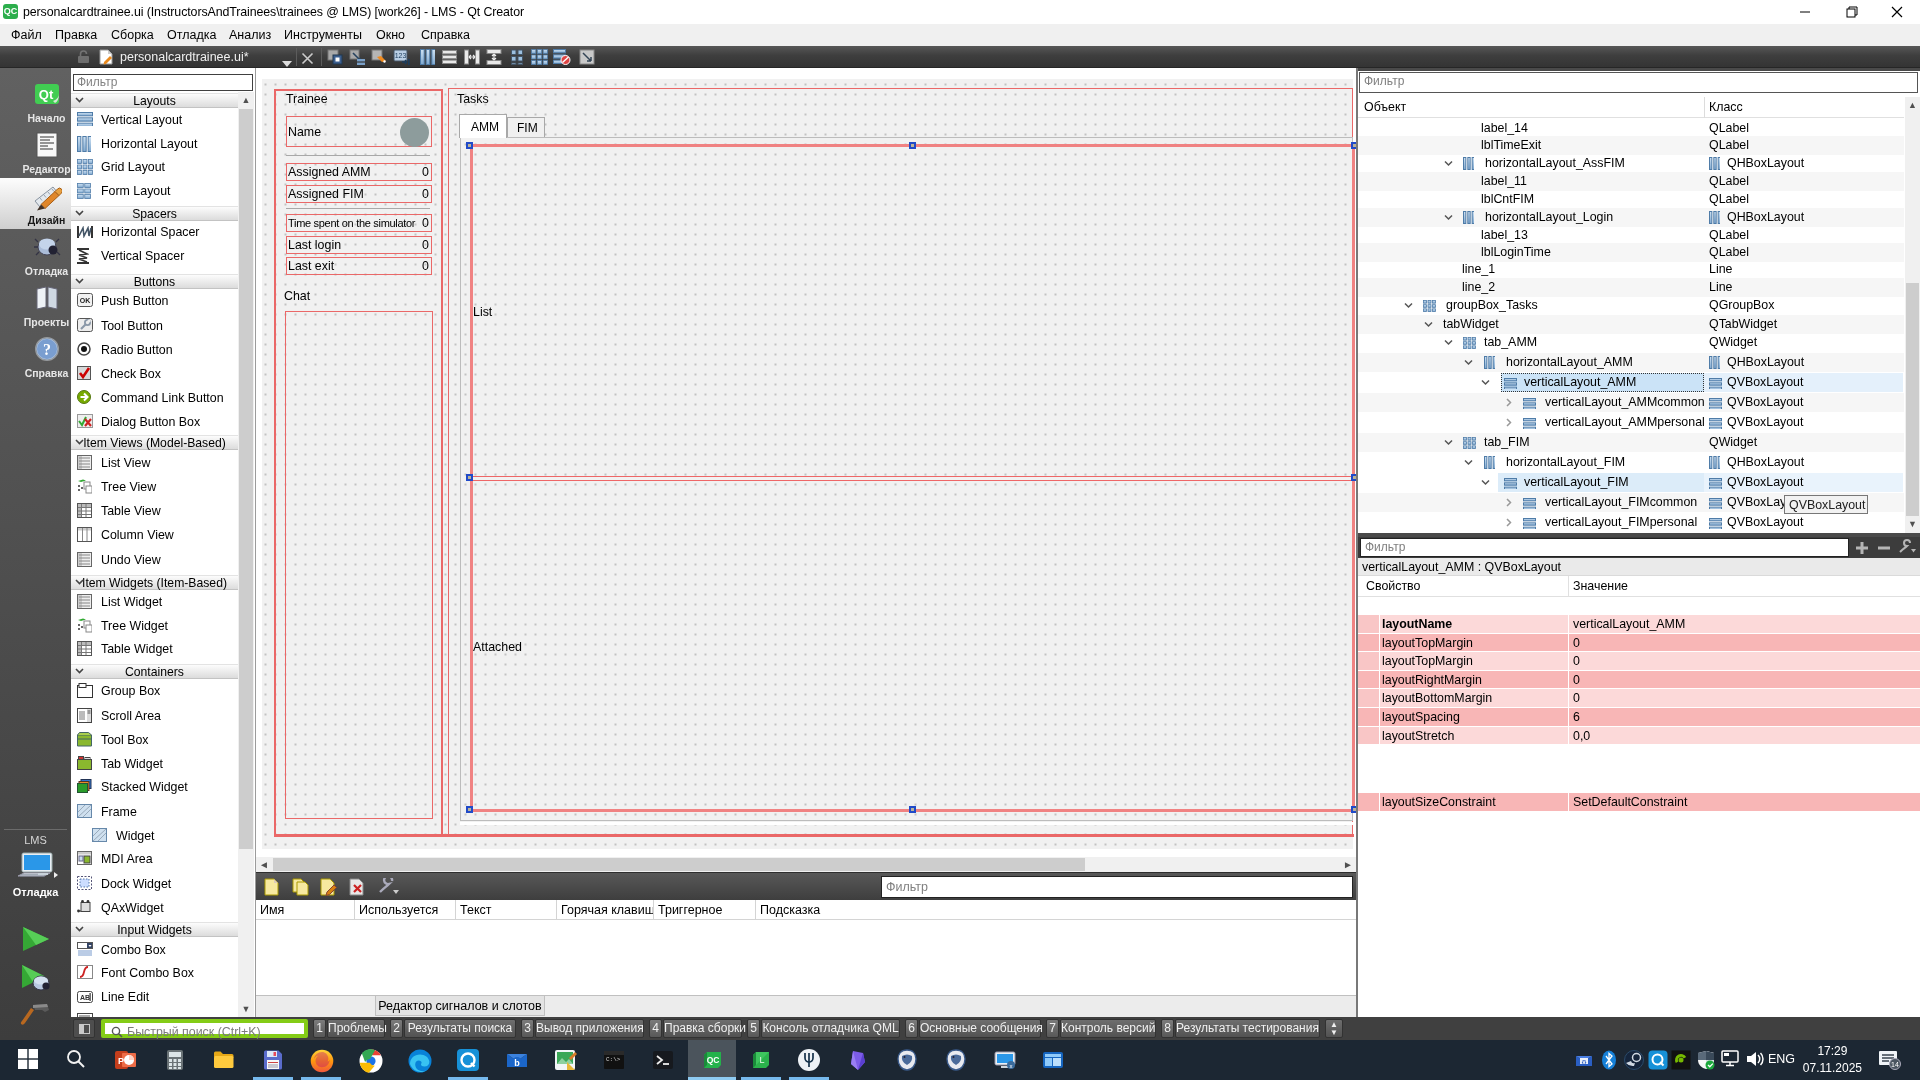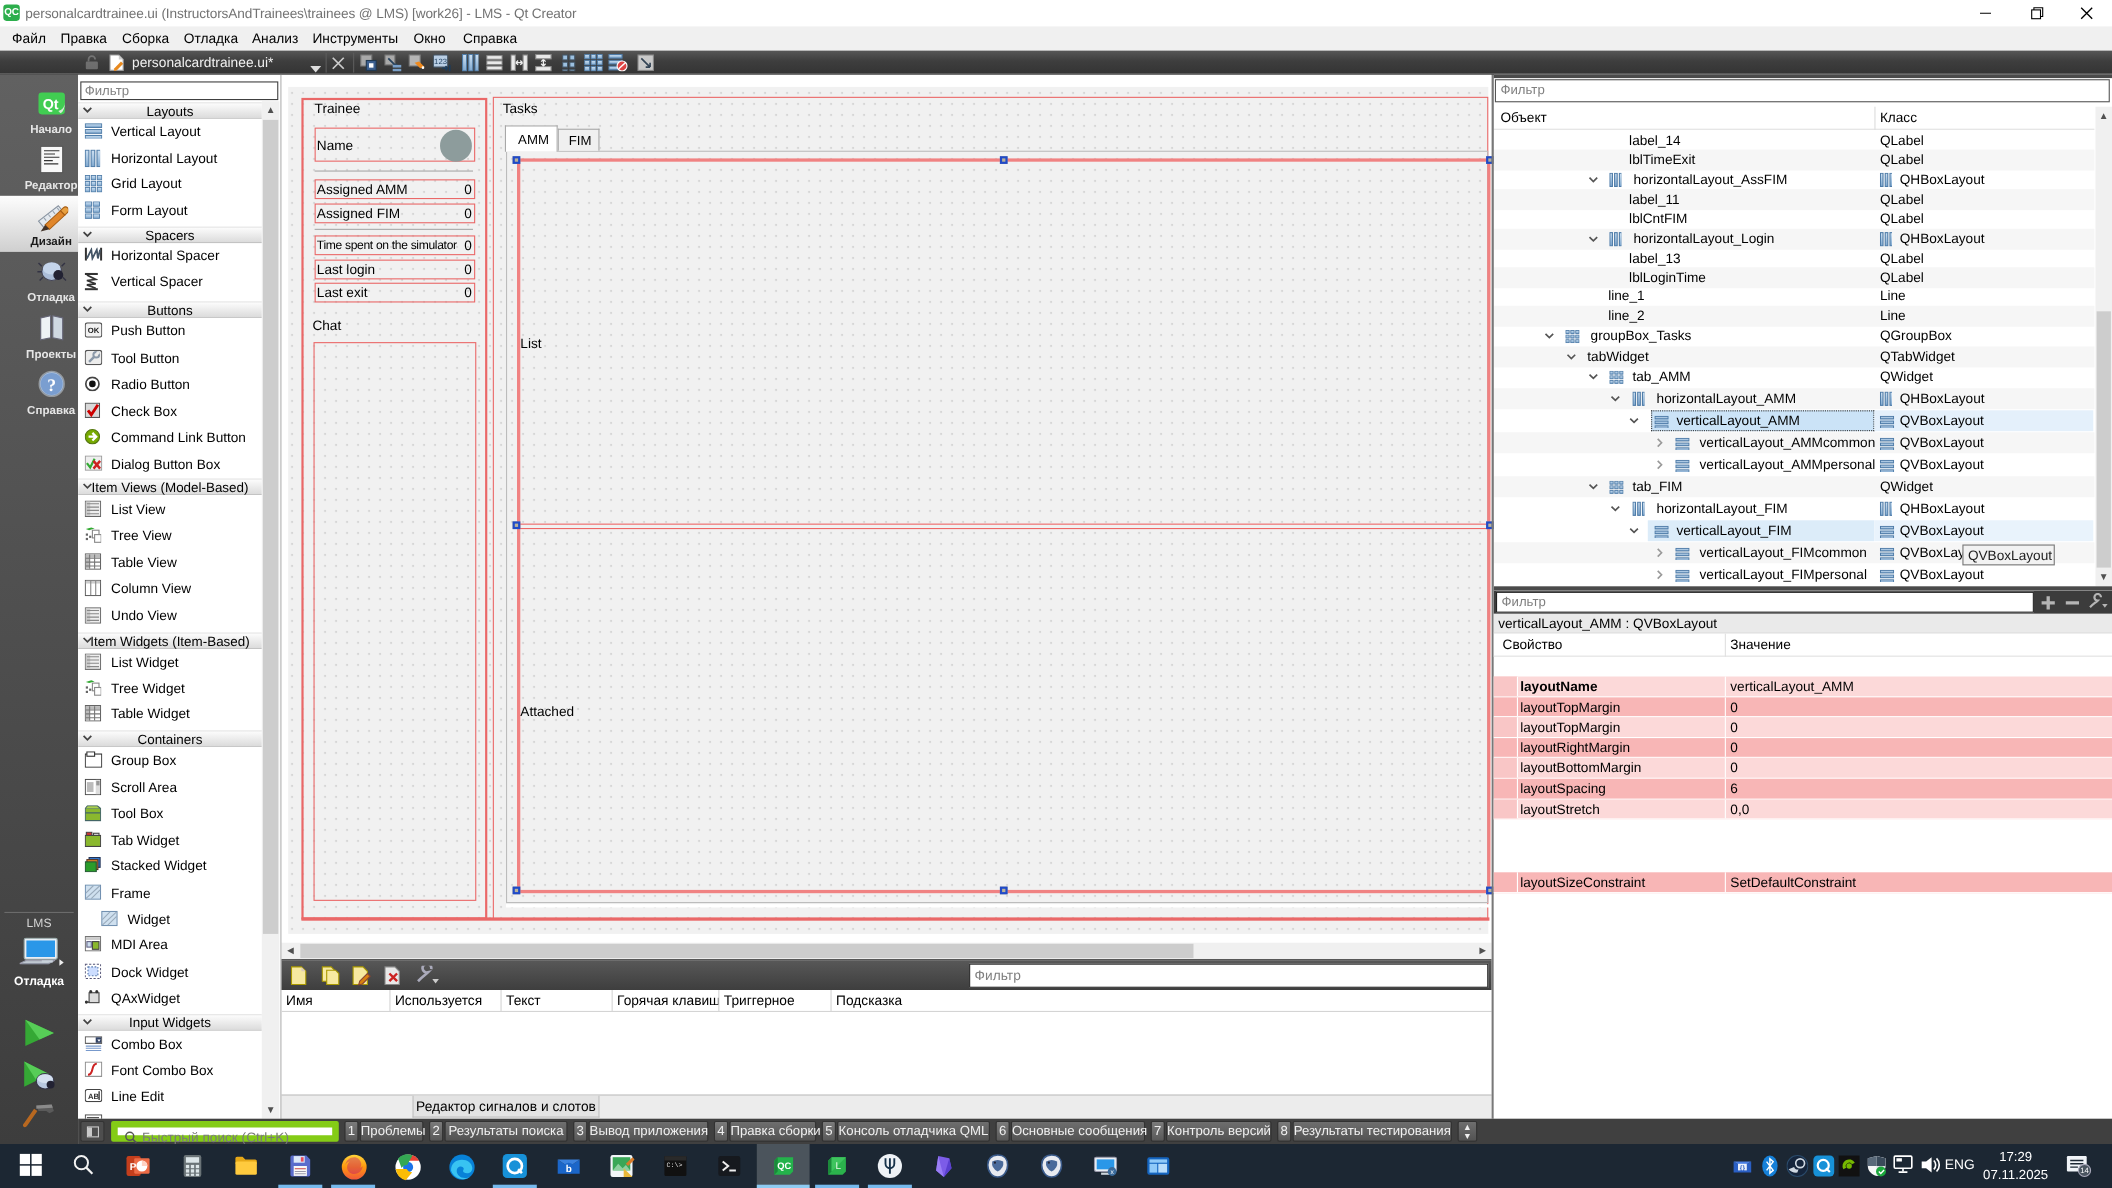--- a/index.html
+++ b/index.html
@@ -3,21 +3,21 @@
 <meta charset="utf-8">
 <style>
 * { margin:0; padding:0; box-sizing:border-box; }
 html,body { width:1920px; height:1080px; overflow:hidden; font-family:"Liberation Sans", sans-serif; }
 body { position:relative; background:#fff; }
 .abs { position:absolute; }
 
 
 #titlebar { left:0; top:0; width:1920px; height:24px; background:#fff; }
 #qcicon { left:3px; top:4px; width:15px; height:15px; background:#2cae4c; border-radius:3px; color:#fff; font-size:9px; font-weight:bold; text-align:center; line-height:15px; }
-#title { left:23px; top:0; height:19px; line-height:24px; font-size:12.4px; letter-spacing:-0.1px; color:#737373; }
+#title { left:23px; top:0; height:19px; line-height:24px; font-size:12.4px; letter-spacing:-0.1px; color:#000000; }
 .winbtn { top:0; width:46px; height:24px; }
 .winbtn svg { display:block; margin:0 auto; }
 
 
 #menubar { left:0; top:24px; width:1920px; height:22px; background:#f0f0f0; }
 .menuitem { top:0; height:22px; line-height:22px; font-size:12.5px; color:#000; position:absolute; }
 
 
 #toolbar { left:0; top:46px; width:1920px; height:22px; background:linear-gradient(#575757,#3e3e3e 45%,#343434); border-bottom:1px solid #262626; }
 #docname { left:120px; top:46px; height:22px; line-height:22px; font-size:12.5px; color:#f0f0f0; }
@@ -1329,21 +1329,21 @@
         <span class="pn" style="">layoutSizeConstraint</span>
         <span class="pv">SetDefaultConstraint</span>
       </div>
     </div>
 </div>
 
 <div class="abs" id="statusbar">
     <div style="position:absolute;left:2px;top:2px;width:22px;height:19px;background:#4e4e4e;border:1px solid #333;border-radius:2px;">
       <span style="display:block;margin:4px auto;width:11px;height:10px;border:1px solid #c9c9c9;background:linear-gradient(90deg,#c9c9c9 45%,transparent 45%);"></span>
     </div>
-    <div style="position:absolute;left:30px;top:2px;width:207px;height:19px;background:#fff;border:6px solid #84cc16;border-radius:2px;color:#7a7a7a;font-size:12.4px;line-height:18px;"><svg width="12" height="12" viewBox="0 0 12 12" style="margin:3px 4px 0 6px;float:left;">
+    <div style="position:absolute;left:30px;top:2px;width:207px;height:19px;background:#fff;border:4px solid #84cc16;border-radius:2px;color:#7a7a7a;font-size:12.4px;line-height:18px;"><svg width="12" height="12" viewBox="0 0 12 12" style="margin:3px 4px 0 6px;float:left;">
         <circle cx="5" cy="5" r="3.6" fill="none" stroke="#555" stroke-width="1.4"></circle>
         <line x1="7.8" y1="7.8" x2="11" y2="11" stroke="#555" stroke-width="1.6"></line>
       </svg>Быстрый поиск (Ctrl+K)</div>
     <div class="numbtn" style="left:242px;width:13px;text-align:center;background:linear-gradient(#7b7b7b,#585858);"><span style="line-height:17px;">1</span></div>
     <div class="numbtn" style="left:256px;width:58px;text-align:center;background:linear-gradient(#6e6e6e,#525252);"><span style="line-height:17px;white-space:nowrap;">Проблемы</span></div>
     <div class="numbtn" style="left:319px;width:13px;text-align:center;background:linear-gradient(#7b7b7b,#585858);"><span style="line-height:17px;">2</span></div>
     <div class="numbtn" style="left:333px;width:112px;text-align:center;background:linear-gradient(#6e6e6e,#525252);"><span style="line-height:17px;white-space:nowrap;">Результаты поиска</span></div>
     <div class="numbtn" style="left:450px;width:13px;text-align:center;background:linear-gradient(#7b7b7b,#585858);"><span style="line-height:17px;">3</span></div>
     <div class="numbtn" style="left:464px;width:109px;text-align:center;background:linear-gradient(#6e6e6e,#525252);"><span style="line-height:17px;white-space:nowrap;">Вывод приложения</span></div>
     <div class="numbtn" style="left:578px;width:13px;text-align:center;background:linear-gradient(#7b7b7b,#585858);"><span style="line-height:17px;">4</span></div>

